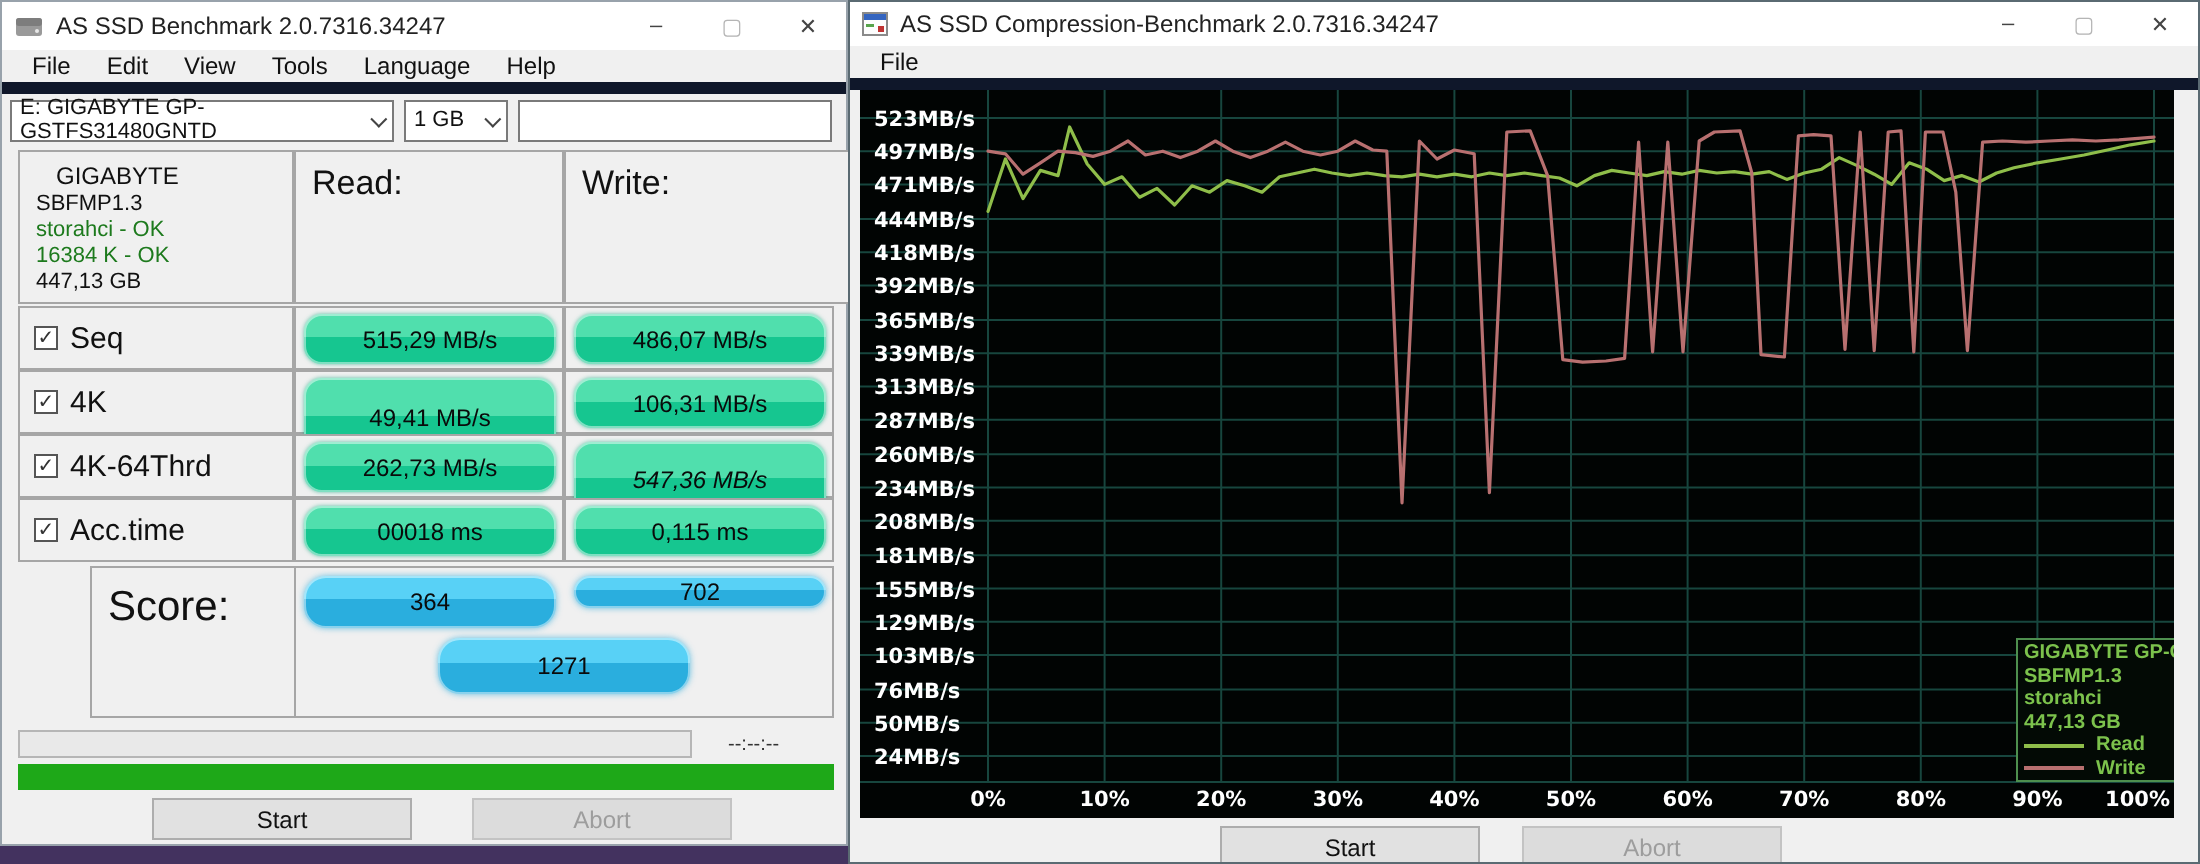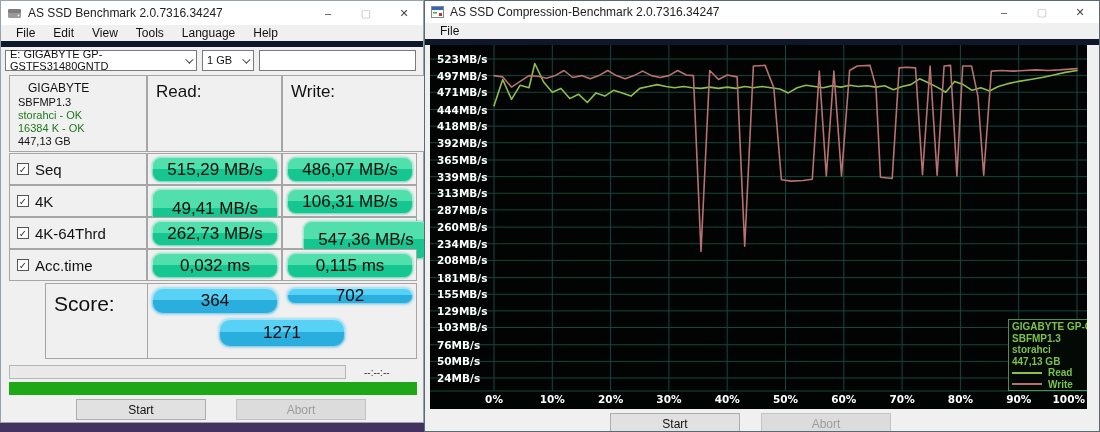--- a/index.html
+++ b/index.html
@@ -31,21 +31,21 @@
 
   .info-line { font-size:11px; color:#111; padding-left:8px; line-height:13px; }
   .info-vendor { font-size:12px; padding-left:18px; padding-top:4px; line-height:16px; }
   .info-ok { color:#1d7a1d; }
 
   .col-header { font-size:17px; color:#111; padding:6px 0 0 8px; }
 
   .row-label { display:flex; align-items:center; gap:6px; padding-left:7px; font-size:15px; color:#111; height:100%; }
   .checkbox { width:12px; height:12px; background:#fff; border:1px solid #555; font-size:10px; line-height:11px; text-align:center; color:#333; }
 
-  .pill { position:absolute; border-radius:9px; display:flex; align-items:center; justify-content:center; font-size:17px; color:#0a0a0a; }
+  .pill { position:absolute; border-radius:9px; display:flex; align-items:center; justify-content:center; font-size:12px; color:#0a0a0a; }
   .pill-green { background:linear-gradient(180deg,#50dfad 0%,#50dfad 47%,#16c690 47%,#16c690 100%); box-shadow:inset 0 0 0 1px rgba(255,255,255,.45), 0 0 2px rgba(0,160,120,.6); }
   .pill-blue { background:linear-gradient(180deg,#58d1f6 0%,#58d1f6 45%,#2aaede 45%,#2aaede 100%); box-shadow:inset 0 0 0 1px rgba(255,255,255,.45), 0 0 3px rgba(40,170,220,.7); border-radius:11px; }
 
   .score-label { font-size:21px; color:#111; padding:8px 0 0 8px; }
 
   .progressbar { position:absolute; left:8px; top:364px; width:337px; height:14px; background:#e9e9e9; border:1px solid #b6b6b6; }
   .time-text { position:absolute; left:363px; top:366px; font-size:10px; color:#333; }
   .greenbar { position:absolute; left:8px; top:381px; width:408px; height:13px; background:#1ea818; }
 
   .btn { position:absolute; height:21px; width:130px; background:#e1e1e1; border:1px solid #adadad; font-size:12px; color:#111; display:flex; align-items:center; justify-content:center; font-family:"Liberation Sans",sans-serif; }
@@ -143,31 +143,31 @@
   <div class="box" style="left:8px;top:216px;width:138px;height:32px;">
     <div class="row-label">
         <span class="checkbox">✓</span>
         <span>4K-64Thrd</span>
       </div>
   </div>
   <div class="box" style="left:146px;top:216px;width:135px;height:32px;">
     <div class="pill pill-green" style="left:4px;top:3px;width:126px;height:25px;">262,73 MB/s</div>
   </div>
   <div class="box" style="left:281px;top:216px;width:135px;height:32px;">
-    <div class="pill pill-green" style="left:20px;top:3px;width:126px;height:38px;">547,36 MB/s</div>
+    <div class="pill pill-green" style="left:4px;top:3px;width:126px;height:38px;font-style:italic;">547,36 MB/s</div>
   </div>
 
   <div class="box" style="left:8px;top:248px;width:138px;height:32px;">
     <div class="row-label">
         <span class="checkbox">✓</span>
         <span>Acc.time</span>
       </div>
   </div>
   <div class="box" style="left:146px;top:248px;width:135px;height:32px;">
-    <div class="pill pill-green" style="left:4px;top:3px;width:126px;height:25px;">0,032 ms</div>
+    <div class="pill pill-green" style="left:4px;top:3px;width:126px;height:25px;">00018 ms</div>
   </div>
   <div class="box" style="left:281px;top:248px;width:135px;height:32px;">
     <div class="pill pill-green" style="left:4px;top:3px;width:126px;height:25px;">0,115 ms</div>
   </div>
 
   <div class="box" style="left:8px;top:282px;width:138px;height:76px;margin-left:36px;">
     <div class="score-label">Score:</div>
   </div>
   <div class="box" style="left:146px;top:282px;width:270px;height:76px;text-align:center;">
     <div class="pill pill-blue" style="left:4px;top:4px;width:126px;height:26px;">364</div>

